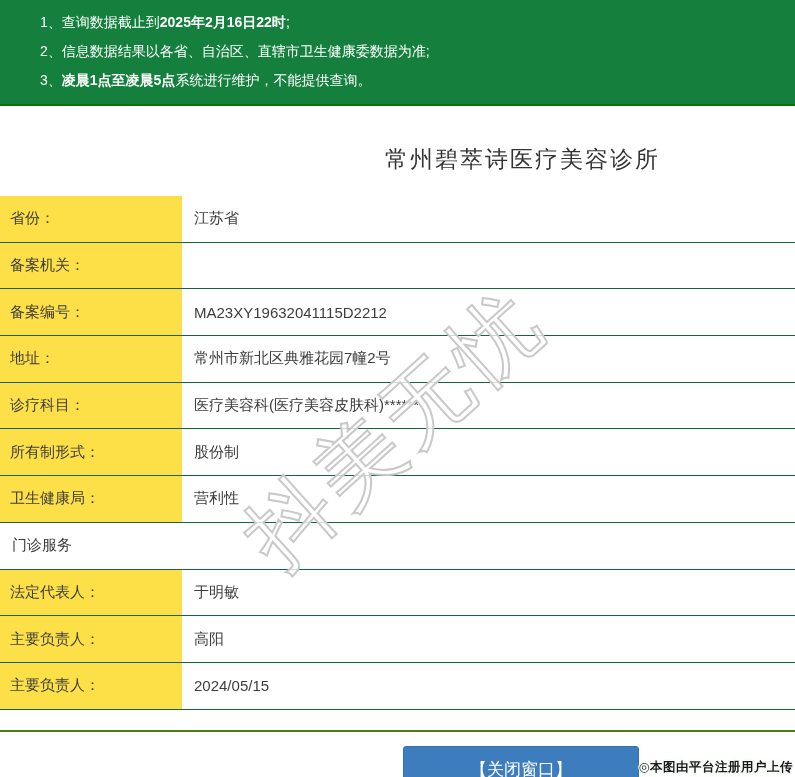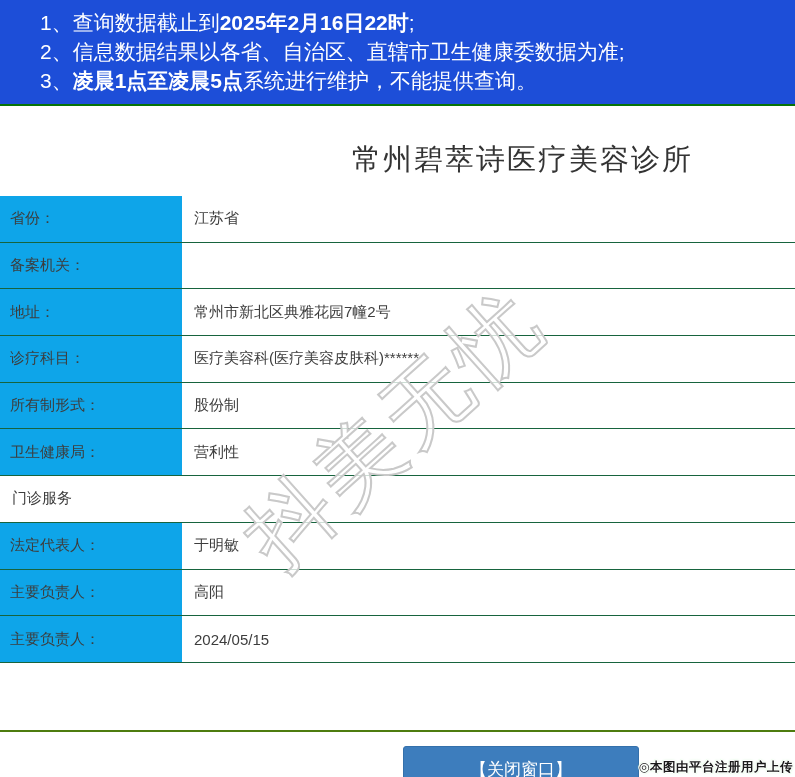--- a/index.html
+++ b/index.html
@@ -7,52 +7,52 @@
   body {
     position:relative;
     overflow:hidden;
     background:#ffffff;
     font-family:"Liberation Sans","DejaVu Sans",sans-serif;
     color:#404040;
   }
 
   
   .notice-bar {
-    background:#1d4ed8;
+    background:#15803d;
     color:#ffffff;
     padding:8px 12px 9px 40px;
-    font-size:21px;
+    font-size:14px;
     line-height:29px;
     border-bottom:2px solid #077307;
   }
   .notice-line b { font-weight:bold; }
 
   
   .page-title {
     padding:36px 0 20px 250px;
     text-align:center;
-    font-size:29px;
+    font-size:23px;
     line-height:34px;
     color:#333333;
     letter-spacing:2px;
     white-space:nowrap;
   }
 
   
   .info-table { width:795px; }
   .info-row {
     display:flex;
     align-items:stretch;
     height:46.7px;
     border-bottom:1px solid #17643e;
     font-size:15px;
   }
   .info-row .cell-label {
     width:182px;
-    background:#0ea5e9;
+    background:#fde047;
     display:flex;
     align-items:center;
     padding-left:10px;
     color:#3d3d3d;
   }
   .info-row .cell-value {
     flex:1;
     display:flex;
     align-items:center;
     padding-left:12px;
@@ -128,20 +128,24 @@
 
 <div class="info-table">
   <div class="info-row">
     <div class="cell-label">省份：</div>
     <div class="cell-value">江苏省</div>
   </div>
   <div class="info-row">
     <div class="cell-label">备案机关：</div>
   </div>
   <div class="info-row">
+    <div class="cell-label">备案编号：</div>
+    <div class="cell-value">MA23XY19632041115D2212</div>
+  </div>
+  <div class="info-row">
     <div class="cell-label">地址：</div>
     <div class="cell-value">常州市新北区典雅花园7幢2号</div>
   </div>
   <div class="info-row">
     <div class="cell-label">诊疗科目：</div>
     <div class="cell-value">医疗美容科(医疗美容皮肤科)******</div>
   </div>
   <div class="info-row">
     <div class="cell-label">所有制形式：</div>
     <div class="cell-value">股份制</div>

